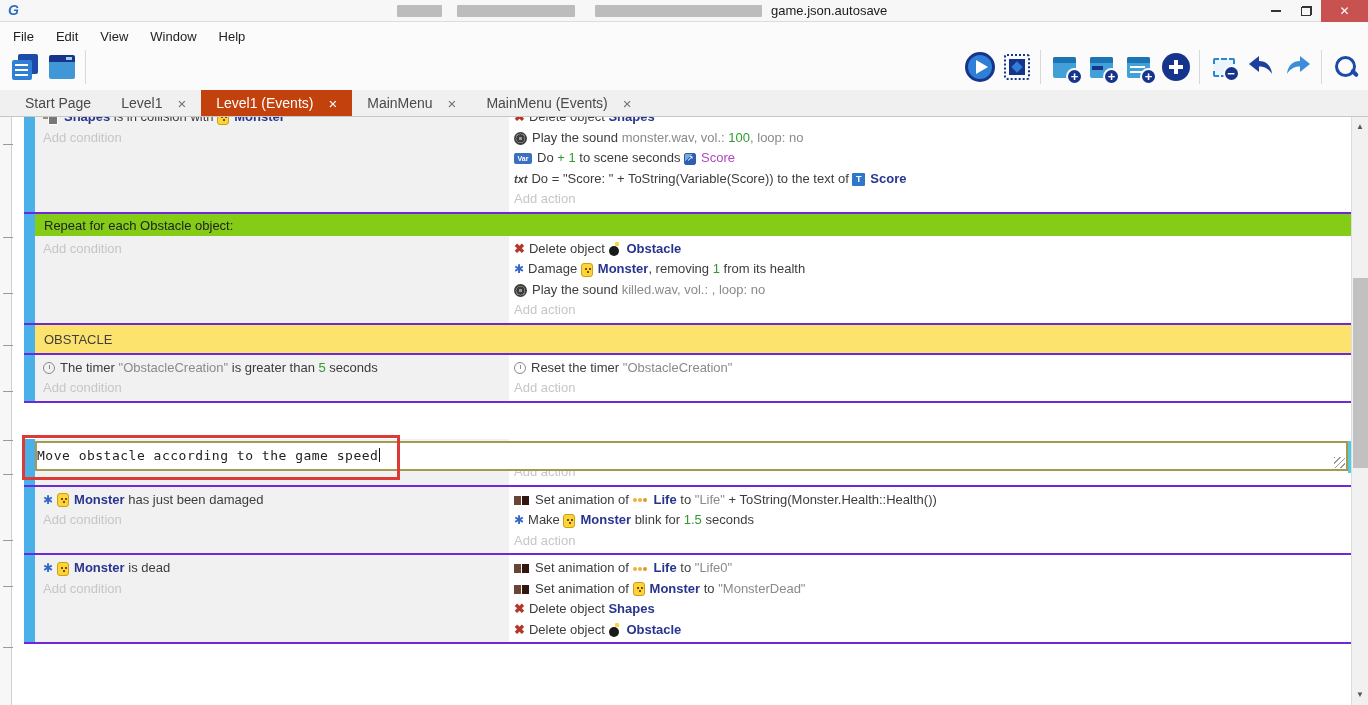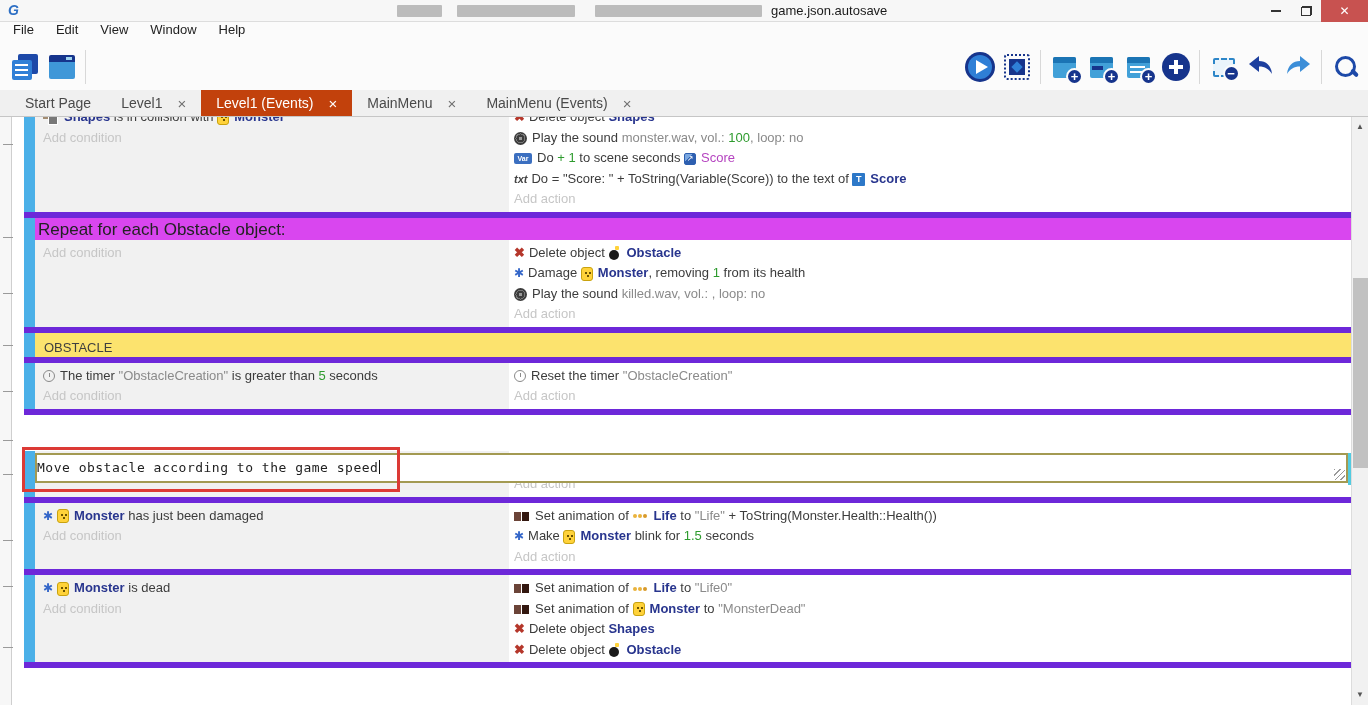--- a/index.html
+++ b/index.html
@@ -13,21 +13,21 @@
 .wtitle{position:absolute;left:771px;top:3px;font-size:13px;color:#1a1a1a;white-space:nowrap}
 .winbtns{position:absolute;right:0;top:0;height:22px;display:flex}
 .wb{width:30px;height:22px;display:flex;align-items:center;justify-content:center}
 .wb-min i{display:block;width:10px;height:2px;background:#333}
 .wb-res i{position:relative;display:block;width:11px;height:10px}
 .wb-res i::before{content:"";position:absolute;right:0;top:0;width:8px;height:7px;border:1px solid #333}
 .wb-res i::after{content:"";position:absolute;left:0;bottom:0;width:8px;height:7px;border:1px solid #333;background:#f7f7f7}
 .wb-close{width:47px;background:#c85250;color:#fff;font-size:12px}
 
 
-.menubar{height:22px;background:#fbfbfb;display:flex;align-items:flex-start;padding-left:2px}
+.menubar{height:22px;background:#fbfbfb;display:flex;align-items:flex-end;padding-left:2px}
 .menu-item{padding:0 11px;font-size:13px;color:#222}
 
 
 .toolbar{position:relative;height:46px;background:#fbfbfb}
 .tb-left{position:absolute;left:6px;top:4px;display:flex;align-items:center;height:38px}
 .tb-right{position:absolute;right:4px;top:4px;display:flex;align-items:center;height:38px}
 .tbtn{width:37px;height:38px;display:flex;align-items:center;justify-content:center}
 .tbsep{width:1px;height:34px;background:#d8d8d8;margin:0 5px}
 .tb-pages{position:relative;width:28px;height:26px}
 .tb-pages::before{content:"";position:absolute;right:1px;top:0;width:20px;height:20px;background:#1d49a8;border-radius:2px}
@@ -59,24 +59,24 @@
 .tab{display:flex;align-items:center;padding:0 15px;font-size:14px;color:#4a4a4a;white-space:nowrap}
 .tab.active{background:#c2410c;color:#fff}
 .tab .x{margin-left:15px;font-size:15px;color:#707070}
 .tab.active .x{color:#fff}
 
 
 #events{position:absolute;top:117px;left:0;width:1368px;height:588px;background:#fff;overflow:hidden}
 .gutter{position:absolute;left:0;top:0;width:12px;height:100%;background:#f7f7f7;border-right:1px solid #cfcfcf;z-index:6}
 .tick{position:absolute;left:3px;width:10px;height:1px;background:#9a9a9a}
 #evlist{position:absolute;left:24px;top:0;width:1327px}
-.event{position:relative;width:1327px;border-bottom:6px solid #6d28d9;background:#fff}
+.event{position:relative;width:1327px;border-bottom:2px solid #6d28d9;background:#fff}
 .bluebar{position:absolute;left:0;top:0;bottom:0;width:11px;background:#4bb0e8}
 .body{margin-left:11px}
-.evheader{font-size:17px;color:#222;line-height:21px;padding:1px 0 0 3px;background:#d946ef;white-space:nowrap}
+.evheader{font-size:13px;color:#222;line-height:21px;padding:1px 0 0 9px;background:#84cc16;white-space:nowrap}
 .cols{display:flex;overflow:hidden}
 .conds{width:474px;background:#f1f1f1;overflow:hidden}
 .acts{flex:1;background:#fff;overflow:hidden}
 .rw{padding:3px 0 2px 0}
 .row{line-height:20.5px;font-size:13px;white-space:nowrap;padding-left:8px;color:#3c3c3c}
 .acts .row{padding-left:5px}
 .row.ph{color:#c6c6c6}
 .sg-o{color:#28358e;font-weight:bold}
 .sg-g{color:#2e9b2e}
 .sg-y{color:#8a8a8a}

